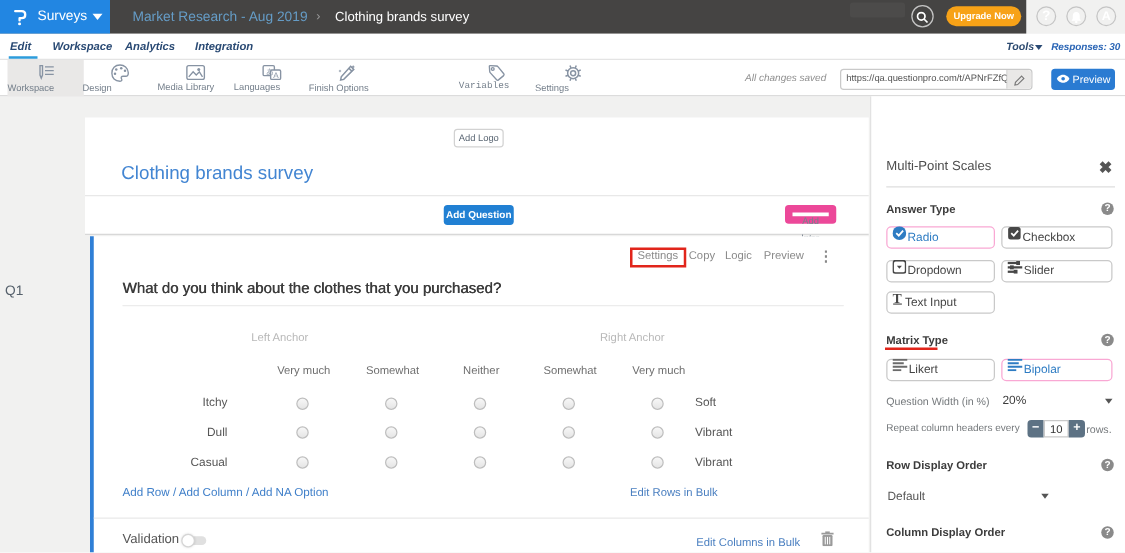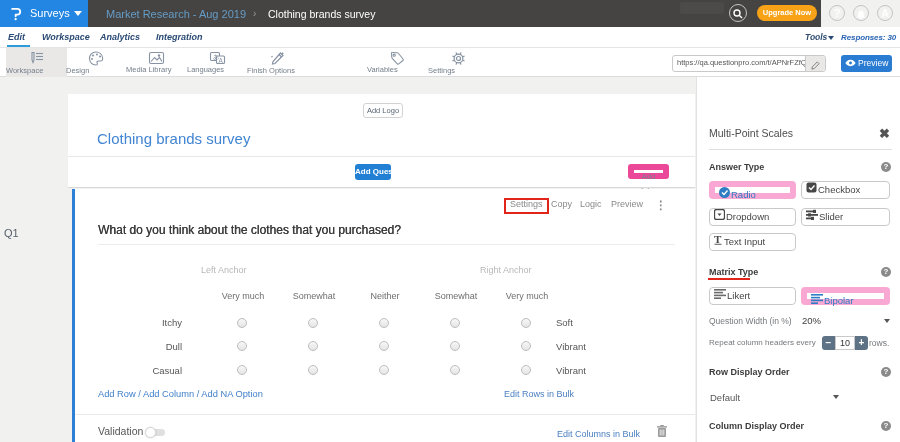--- a/index.html
+++ b/index.html
@@ -41,21 +41,21 @@
 #urlbox { position:absolute; left:672px; top:7px; width:154px; height:16.5px; background:#fff; border:1px solid #c9c9c9; border-radius:3px; }
 #urltext { position:absolute; left:4px; top:0; height:14.5px; line-height:14.5px; font-size:7.5px; color:#555; white-space:nowrap; }
 #pencilseg { position:absolute; right:0; top:0; width:20px; height:14.5px; background:#e9e8e7; border-left:1px solid #c9c9c9; border-radius:0 3px 3px 0; }
 #previewbtn { position:absolute; left:841px; top:7px; width:51px; height:16.5px; background:#2a7bd2; border-radius:3px; color:#fff; font-size:8.5px; line-height:16.5px; text-align:center; white-space:nowrap; }
 
 
 #card1 { position:absolute; left:68px; top:94px; width:627px; height:94px; background:#fff; border-bottom:1px solid #d8d8d8; }
 #addlogo { position:absolute; left:295px; top:9px; width:40px; height:15px; border:1px solid #d2d2d2; border-radius:3px; background:#fff; font-size:7.5px; color:#5a6673; text-align:center; line-height:14px; }
 #card1 .divider { position:absolute; left:0px; top:62px; width:627px; height:1px; background:#e8e8e8; }
 #title { position:absolute; left:29px; top:36px; font-size:15px; color:#4285d2; white-space:nowrap; }
-#addq { position:absolute; left:287px; top:70px; width:36px; height:15.5px; background:#2180d3; border-radius:3px; color:#fff; font-size:8px; font-weight:bold; text-align:center; line-height:15.5px; white-space:nowrap; }
+#addq { position:absolute; left:287px; top:70px; width:56px; height:15.5px; background:#2180d3; border-radius:3px; color:#fff; font-size:8px; font-weight:bold; text-align:center; line-height:15.5px; white-space:nowrap; }
 #addintro { position:absolute; left:560px; top:70px; width:41px; height:15px; background:#fff; border:6px solid #ec4899; border-radius:3px; color:#77818c; font-size:7.5px; text-align:center; line-height:14px; }
 
 #card2 { position:absolute; left:72px; top:189px; width:623px; height:253px; background:#fff; border-left:3px solid #2f7fd6; }
 #q1 { position:absolute; left:4px; top:227px; font-size:11px; color:#55606b; }
 .hbtn { position:absolute; top:10px; font-size:9px; color:#8a8a8a; white-space:nowrap; }
 #setbox { position:absolute; left:429px; top:9px; width:45px; height:16px; border:2px solid #e1251b; }
 #qtext { position:absolute; left:23px; top:34px; font-size:12px; color:#3c3c3c; white-space:nowrap; text-shadow:0.35px 0 0 #3c3c3c; }
 #qdivider { position:absolute; left:23px; top:55px; width:577px; height:1px; background:#ececec; }
 
 .anchor { position:absolute; top:76px; font-size:9px; color:#b8b8b8; width:80px; text-align:left; }
@@ -73,21 +73,21 @@
 
 
 #sidebar { position:absolute; left:696px; top:77px; width:204px; height:365px; background:#fff; border-left:1px solid #e2e2e2; }
 #sb-title { position:absolute; left:12px; top:50px; font-size:10.5px; color:#4e4e4e; }
 #sb-close { position:absolute; left:182px; top:49px; font-size:13px; color:#555; font-weight:bold; }
 #sb-div { position:absolute; left:12px; top:72px; width:183px; height:1px; background:#dedede; }
 .sb-label { position:absolute; left:12px; font-size:9px; color:#3c3c3c; font-weight:bold; white-space:nowrap; }
 .sb-label2 { position:absolute; left:12px; font-size:8.5px; color:#75797c; white-space:nowrap; }
 .qmark { position:absolute; left:184px; width:10px; height:10px; background:#8a8a8a; border-radius:50%; color:#fff; font-size:8px; font-weight:bold; text-align:center; line-height:10.5px; }
 .sbtn { position:absolute; height:18px; background:#fff; border:1px solid #c9c9c9; border-radius:4px; font-size:9.5px; color:#454545; line-height:16px; white-space:nowrap; }
-.sbtn.sel { border:6px solid #f9a8d4; color:#2e7cc3; }
+.sbtn.sel { border:1px solid #f9a8d4; color:#2e7cc3; }
 .sbtn .ic { display:inline-block; vertical-align:middle; margin:-1px 1px 0 4px; }
 
 .caret { position:absolute; width:0; height:0; border-left:3.5px solid transparent; border-right:3.5px solid transparent; border-top:4.5px solid #555; }
 .stepbtn { position:absolute; width:13px; height:14px; background:#5d7284; color:#fff; font-size:10px; font-weight:bold; text-align:center; line-height:13px; }
 </style>
 </head>
 <body>
 <div id="page">
 
   <div id="topbar">
@@ -181,21 +181,21 @@
       <svg width="17" height="14" viewBox="0 0 17 14">
           <g stroke="#8793a3" stroke-width="1.1" fill="none">
             <rect x="1.5" y="1.5" width="9" height="8" rx="1"></rect>
             <rect x="7.5" y="5" width="8" height="7.5" rx="1" fill="#fff"></rect>
           </g>
           <text x="4" y="8" font-size="6" fill="#8793a3" font-family="Liberation Sans">あ</text>
           <text x="9.5" y="11.5" font-size="6.5" fill="#8793a3" font-family="Liberation Sans">A</text>
         </svg>
       <div class="tblabel">Languages</div>
     </div>
-    <div class="tbitem" style="left:367px;">
+    <div class="tbitem" style="left:367px;font-family:Liberation Mono, monospace;">
       <svg width="15" height="14" viewBox="0 0 15 14">
           <g stroke="#8793a3" stroke-width="1.1" fill="none">
             <path d="M2.2 1.5 L7.2 1.8 Q8 1.85 8.5 2.5 L13 8 Q13.6 8.8 12.9 9.5 L8.8 12.9 Q8 13.5 7.3 12.8 L2.3 7.3 Q1.8 6.8 1.75 6 L1.5 2.2 Q1.45 1.45 2.2 1.5 Z"></path>
             <circle cx="4.2" cy="4.2" r="1.1"></circle>
           </g>
         </svg>
       <div class="tblabel">Variables</div>
     </div>
     <div class="tbitem" style="left:428px;">
       <svg width="15" height="15" viewBox="0 0 15 15">
@@ -207,20 +207,21 @@
             <line x1="5.8" y1="11.6" x2="5.0" y2="13.6"></line>
             <line x1="3.4" y1="9.2" x2="1.4" y2="10.0"></line>
             <line x1="3.4" y1="5.8" x2="1.4" y2="5.0"></line>
             <line x1="5.8" y1="3.4" x2="5.0" y2="1.4"></line>
             <line x1="9.2" y1="3.4" x2="10.0" y2="1.4"></line>
             <line x1="11.6" y1="5.8" x2="13.6" y2="5.0"></line>
           </g>
         </svg>
       <div class="tblabel">Settings</div>
     </div>
+    <div id="allsaved">All changes saved</div>
     <div id="urlbox">
       <div id="urltext">https://qa.questionpro.com/t/APNrFZfQ</div>
       <div id="pencilseg">
         <svg width="9" height="9" viewBox="0 0 10 10" style="margin:3px 0 0 5px;">
             <path d="M7 1 L9 3 L3.5 8.5 L1 9 L1.5 6.5 Z" fill="none" stroke="#777" stroke-width="1"></path>
           </svg>
       </div>
     </div>
     <div id="previewbtn"><svg width="11" height="8" viewBox="0 0 12 8" style="vertical-align:-1px;">
           <path d="M6 0.5 C3 0.5 1 2.7 0.5 4 C1 5.3 3 7.5 6 7.5 C9 7.5 11 5.3 11.5 4 C11 2.7 9 0.5 6 0.5 Z" fill="#fff"></path>

